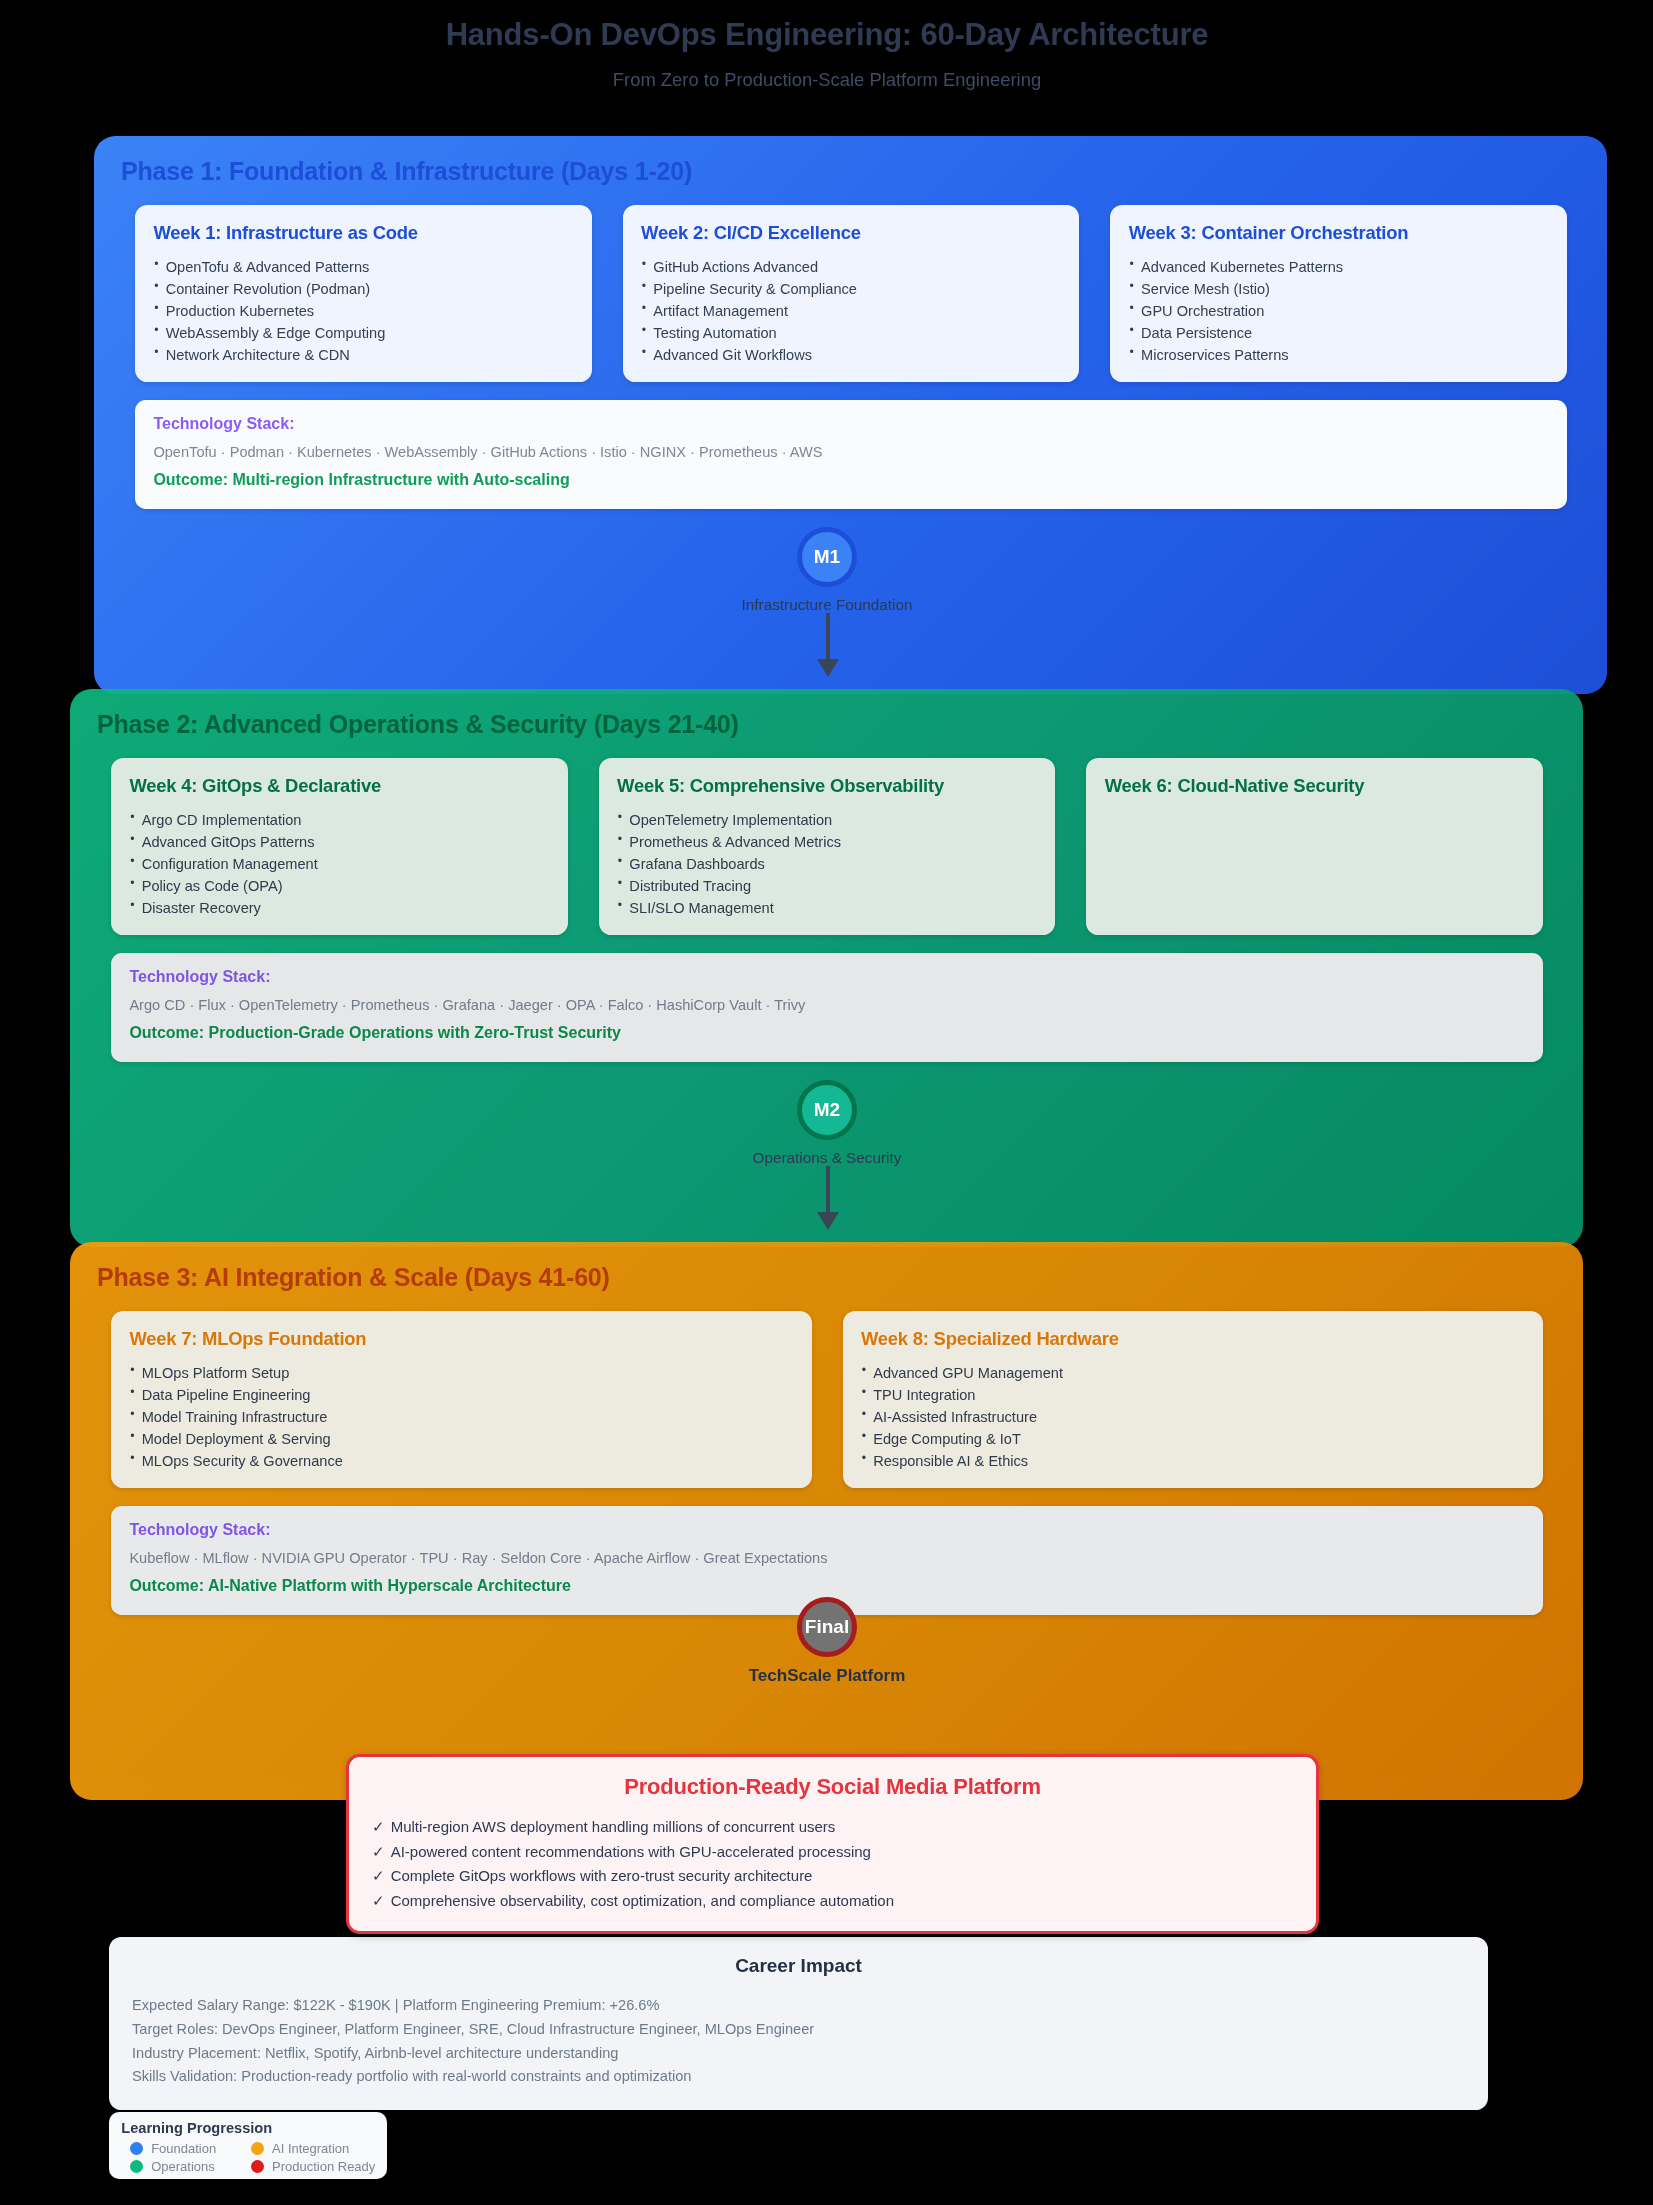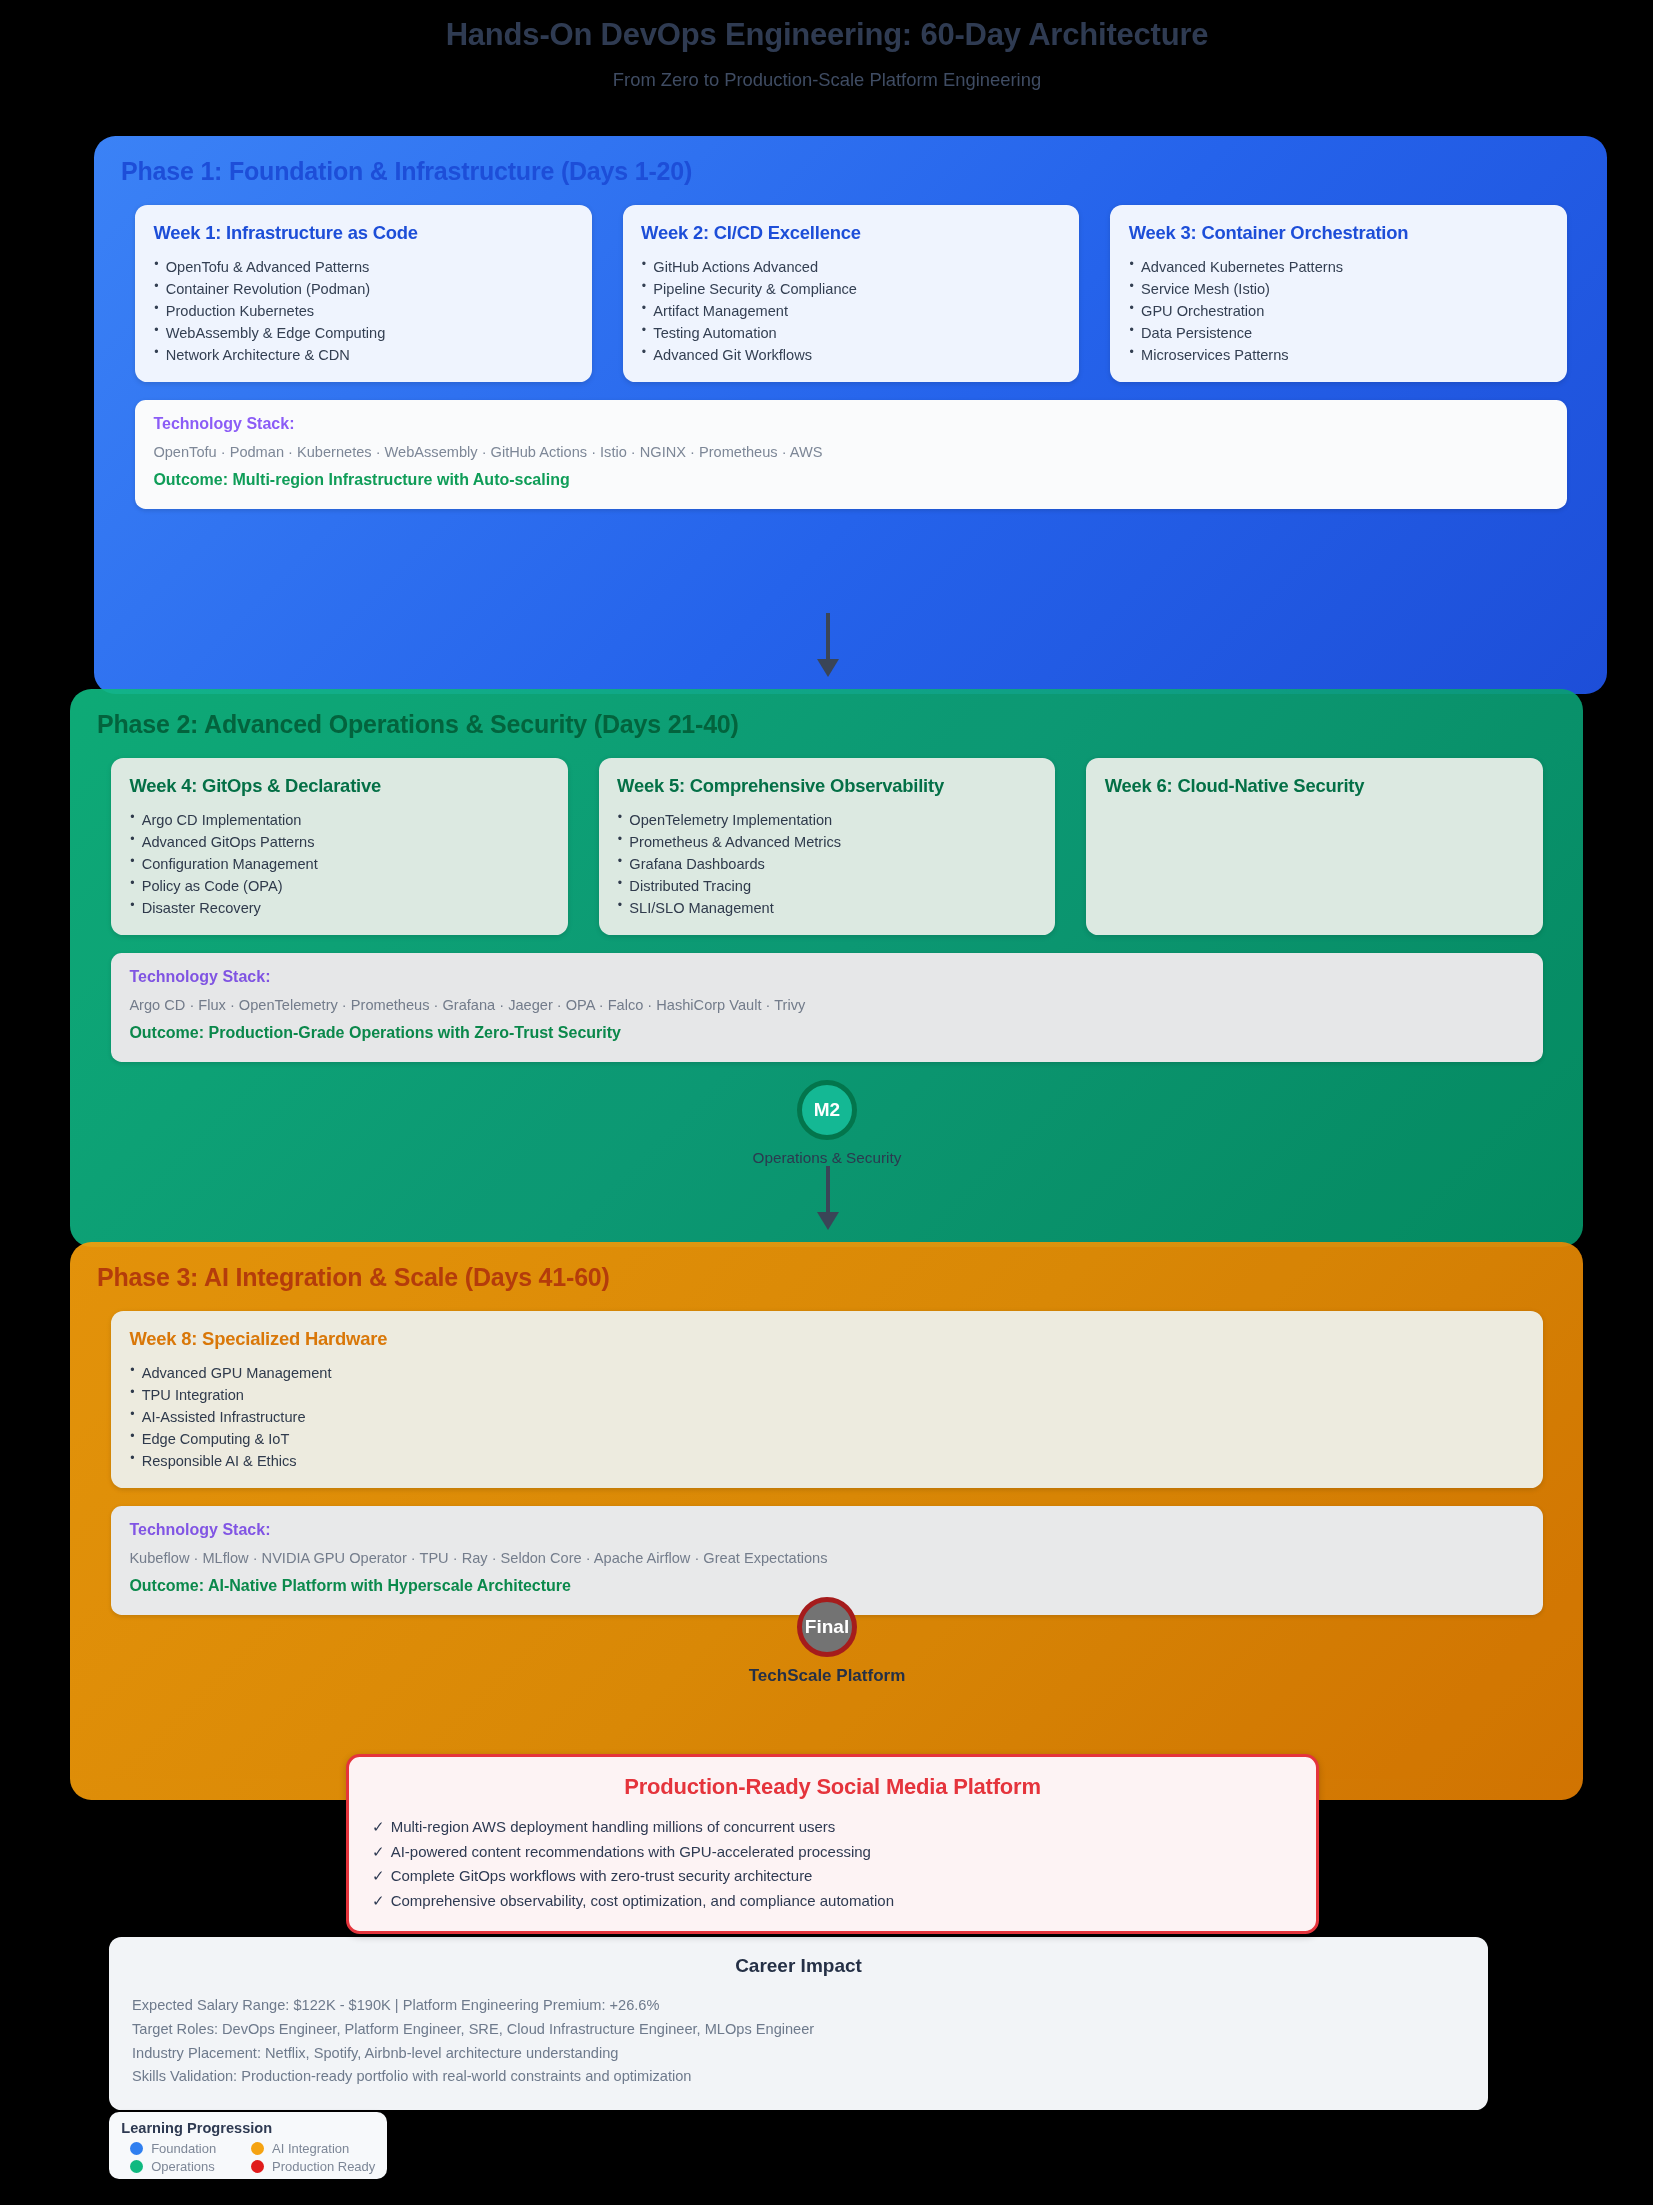--- a/index.html
+++ b/index.html
@@ -226,37 +226,51 @@
       <div class="stack-label">Technology Stack:</div>
       <div class="stack-list">Argo CD · Flux · OpenTelemetry · Prometheus · Grafana · Jaeger · OPA · Falco · HashiCorp Vault · Trivy</div>
       <div class="stack-outcome">Outcome: Production-Grade Operations with Zero-Trust Security</div>
     </div>
   </div>
 
   <div class="phase phase-3">
     <div class="phase-title">Phase 3: AI Integration &amp; Scale (Days 41-60)</div>
     <div class="week-row">
       <div class="week-card">
+        <h3>Week 7: MLOps Foundation</h3>
+        <ul>
+          <li>MLOps Platform Setup</li>
+          <li>Data Pipeline Engineering</li>
+          <li>Model Training Infrastructure</li>
+          <li>Model Deployment &amp; Serving</li>
+          <li>MLOps Security &amp; Governance</li>
+        </ul>
+      </div>
+      <div class="week-card">
         <h3>Week 8: Specialized Hardware</h3>
         <ul>
           <li>Advanced GPU Management</li>
           <li>TPU Integration</li>
           <li>AI-Assisted Infrastructure</li>
           <li>Edge Computing &amp; IoT</li>
           <li>Responsible AI &amp; Ethics</li>
         </ul>
       </div>
     </div>
     <div class="stack-box">
       <div class="stack-label">Technology Stack:</div>
       <div class="stack-list">Kubeflow · MLflow · NVIDIA GPU Operator · TPU · Ray · Seldon Core · Apache Airflow · Great Expectations</div>
       <div class="stack-outcome">Outcome: AI-Native Platform with Hyperscale Architecture</div>
     </div>
   </div>
 
+  <div class="milestone" style="left:674px; top:527px;">
+    <div class="ms-circle ms-m1">M1</div>
+    <div class="ms-label">Infrastructure Foundation</div>
+  </div>
   <div class="arrow" style="left:826px; top:613px; height:47px;"></div>
 
   <div class="milestone" style="left:674px; top:1080px;">
     <div class="ms-circle ms-m2">M2</div>
     <div class="ms-label">Operations &amp; Security</div>
   </div>
   <div class="arrow" style="left:826px; top:1166px; height:47px;"></div>
 
   <div class="milestone" style="left:674px; top:1597px;">
     <div class="ms-circle ms-final">Final</div>

